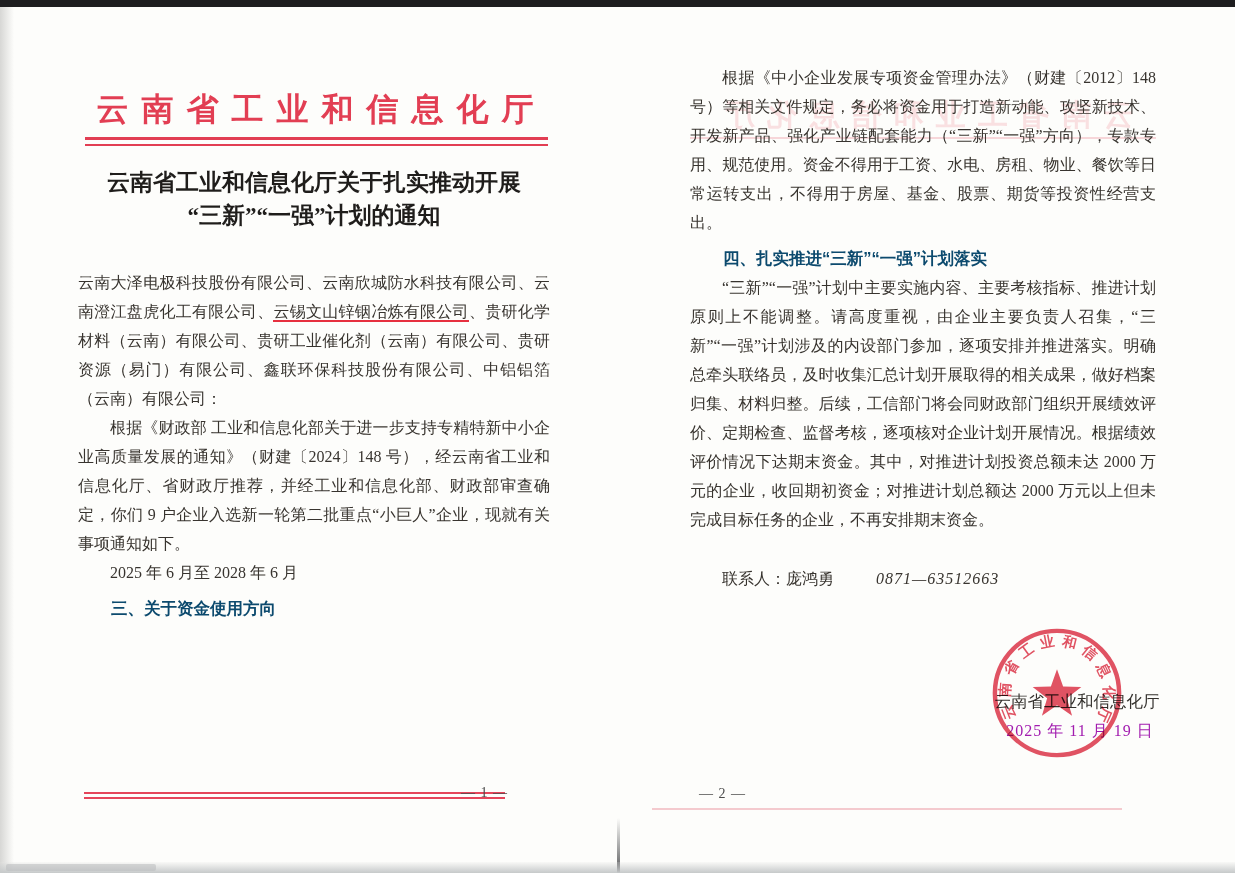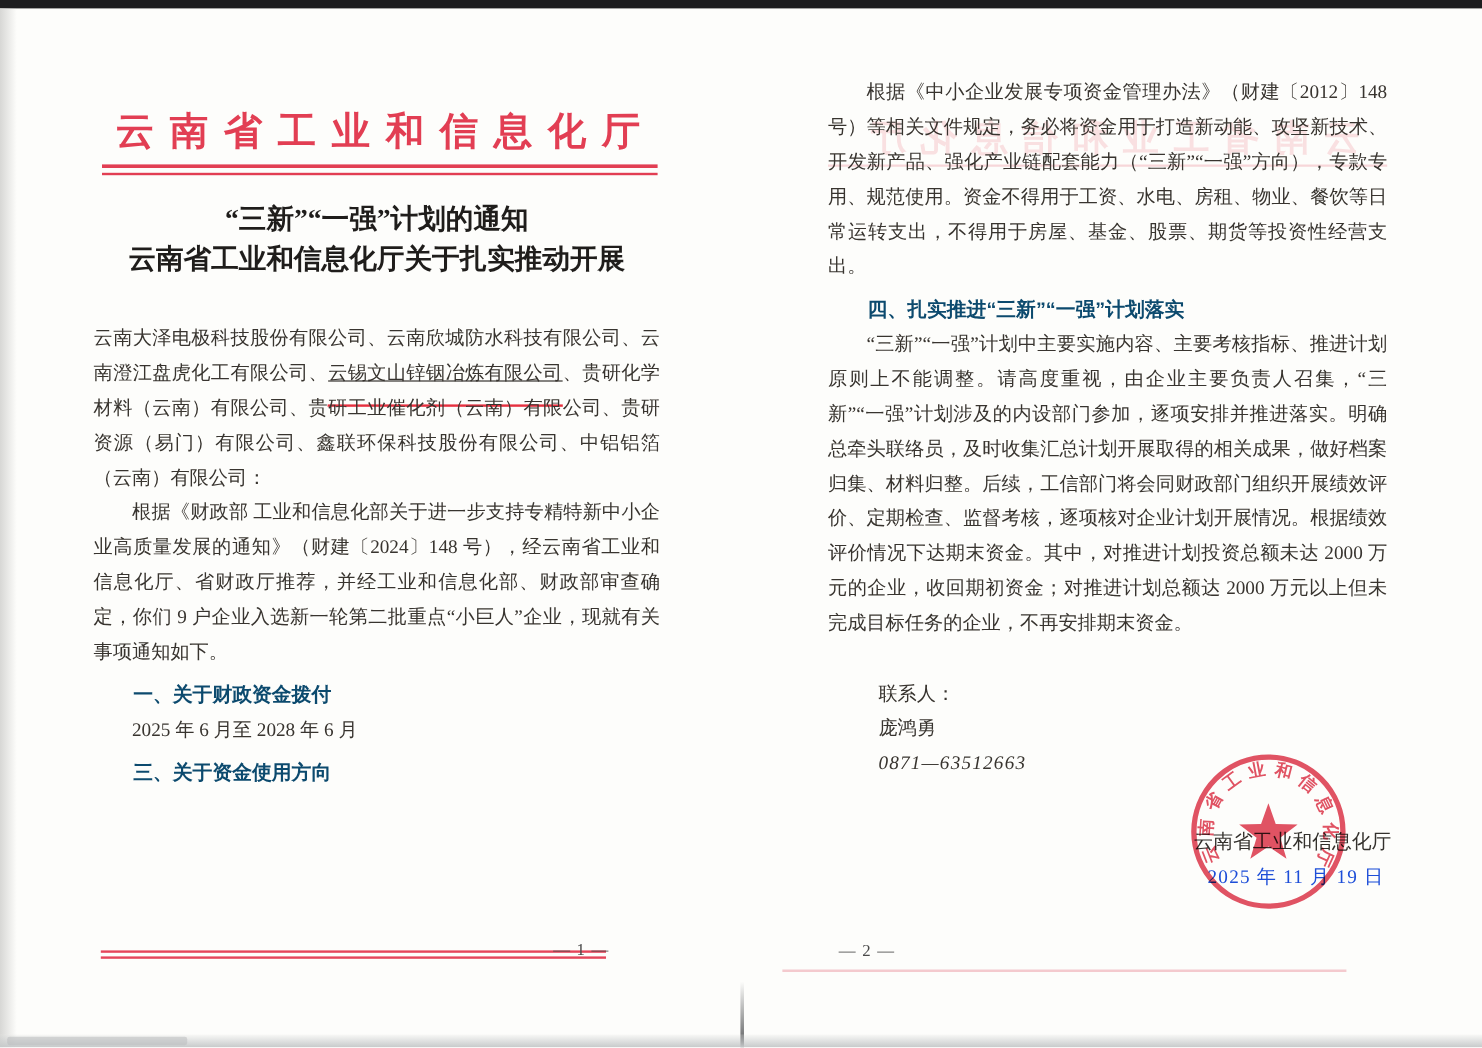--- a/index.html
+++ b/index.html
@@ -27,70 +27,69 @@
   .header-rule{position:absolute;left:85px;top:137px;width:463px;height:4px;
     border-top:3px solid #e23e53;border-bottom:2px solid #e23e53;}
   .doc-title{position:absolute;left:78px;top:166px;width:472px;text-align:center;
     font-size:23px;line-height:33px;font-weight:bold;color:#1f1d1b;}
   .p1-body{position:absolute;left:78px;top:268px;width:472px;
     font-size:16px;line-height:29px;text-align:justify;}
   .para{margin:0;}
   .indent{text-indent:2em;}
   .sec-head{margin:7px 0 0 0;text-indent:2em;font-weight:bold;color:#0c4a6e;
     font-size:16.5px;font-family:"Liberation Sans","DejaVu Sans",sans-serif;}
-  .red-underline{border-bottom:2px solid #e6303f;padding-bottom:17px;text-decoration:underline;}
+  .red-underline{border-bottom:2px solid #e6303f;padding-bottom:0;}
   .p1-rule{position:absolute;left:84px;top:792px;width:421px;height:3px;
     border-top:2px solid #e5455a;border-bottom:2px solid #e5455a;}
   .p1-num{position:absolute;left:461px;top:785px;font-size:14px;color:#4a4a4a;letter-spacing:1px;}
 
   
   .wm{position:absolute;left:690px;top:95px;width:466px;text-align:center;
     transform:scaleX(-1);color:rgba(226,62,83,0.15);font-size:30px;font-weight:bold;
     letter-spacing:12px;white-space:nowrap;z-index:0;}
   .wm-line{position:absolute;left:690px;top:137px;width:466px;height:0;
     border-top:2px solid rgba(226,62,83,0.20);z-index:0;}
   .p2-body{position:absolute;left:690px;top:63px;width:466px;
     font-size:16px;line-height:29px;text-align:justify;z-index:1;}
   .contact-block{margin-top:30px;}
-  .contact-row{display:flex;align-items:baseline;text-indent:0;margin:0;flex-direction:column;}
+  .contact-row{display:flex;align-items:baseline;text-indent:0;margin:0;}
   .contact-label{margin-left:2em;}
   .contact-label.ghost{visibility:hidden;}
   .contact-phone{margin-left:42px;letter-spacing:1px;font-style:italic;}
   .sig-org{position:absolute;left:987px;top:691px;width:180px;text-align:center;
     font-size:16.5px;color:#33302c;z-index:1;}
   .sig-date{position:absolute;left:1000px;top:721px;width:160px;text-align:center;
-    font-size:16px;color:#1d4ed8;z-index:1;letter-spacing:1px;}
+    font-size:16px;color:#a21caf;z-index:1;letter-spacing:1px;}
   .seal{position:absolute;left:988px;top:624px;width:138px;height:138px;z-index:2;
     opacity:.85;mix-blend-mode:multiply;}
   .p2-num{position:absolute;left:699px;top:786px;font-size:14px;color:#4a4a4a;letter-spacing:1px;}
   .p2-rule{position:absolute;left:652px;top:808px;width:470px;height:0;
     border-top:2px solid rgba(233,140,150,0.45);}
 </style>
 </head>
 <body>
 
 <div class="canvas">
 
   <div class="top-strip"></div>
   <div class="left-shadow"></div>
 
   <div class="letterhead">云南省工业和信息化厅</div>
   <div class="header-rule"></div>
 
   <div class="doc-title">
+    <div>云南省工业和信息化厅关于扎实推动开展</div>
     <div>“三新”“一强”计划的通知</div>
-    <div>云南省工业和信息化厅关于扎实推动开展</div>
   </div>
 
   <div class="p1-body">
     <p class="para"><span>云南大泽电极科技股份有限公司、云南欣城防水科技有限公司、云南澄江盘虎化工有限公司、</span><span class="red-underline">云锡文山锌铟冶炼有限公司</span><span>、贵研化学材料（云南）有限公司、贵研工业催化剂（云南）有限公司、贵研资源（易门）有限公司、鑫联环保科技股份有限公司、中铝铝箔（云南）有限公司：</span></p>
 
     <p class="para indent">根据《财政部 工业和信息化部关于进一步支持专精特新中小企业高质量发展的通知》（财建〔2024〕148 号），经云南省工业和信息化厅、省财政厅推荐，并经工业和信息化部、财政部审查确定，你们 9 户企业入选新一轮第二批重点“小巨人”企业，现就有关事项通知如下。</p>
 
-    <p class="sec-head">一、关于财政资金拨付</p>
 
     <p class="para indent">2025 年 6 月至 2028 年 6 月</p>
 
     <p class="sec-head">三、关于资金使用方向</p>
   </div>
 
   <div class="p1-rule"></div>
   <div class="p1-num">— 1 —</div>
 
   <div class="wm">云南省工业和信息化厅</div>

